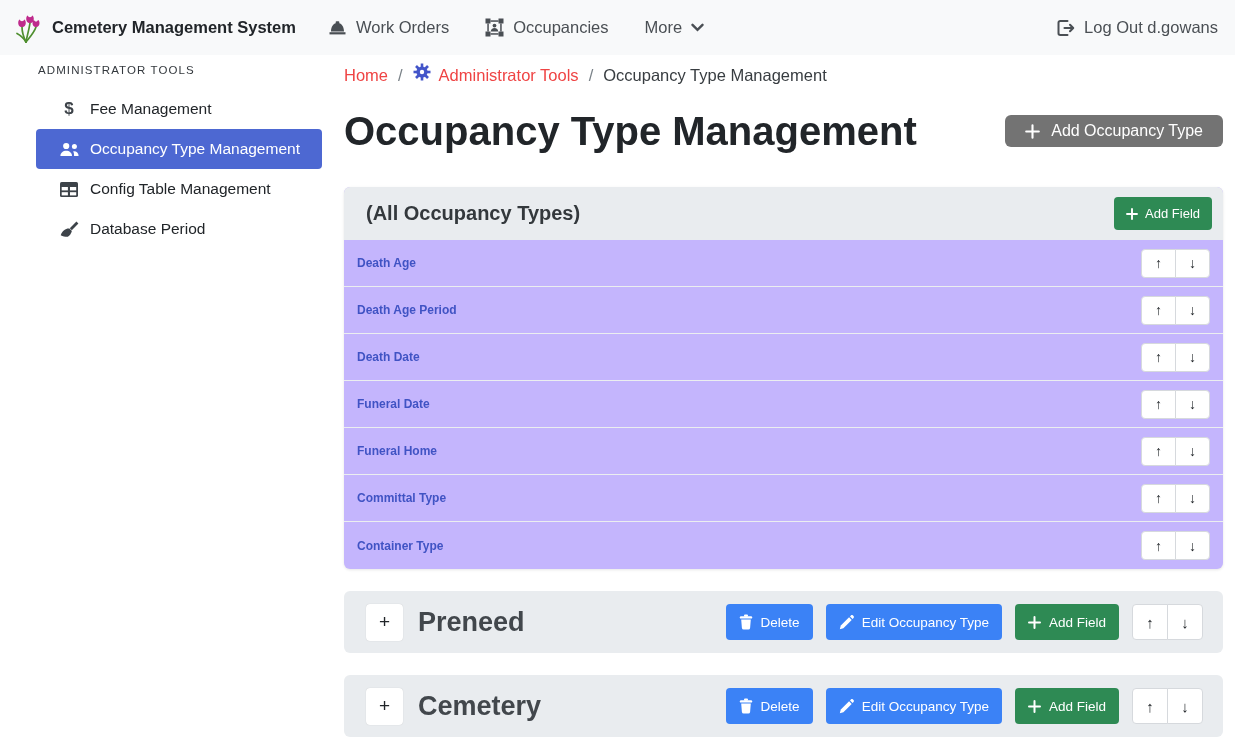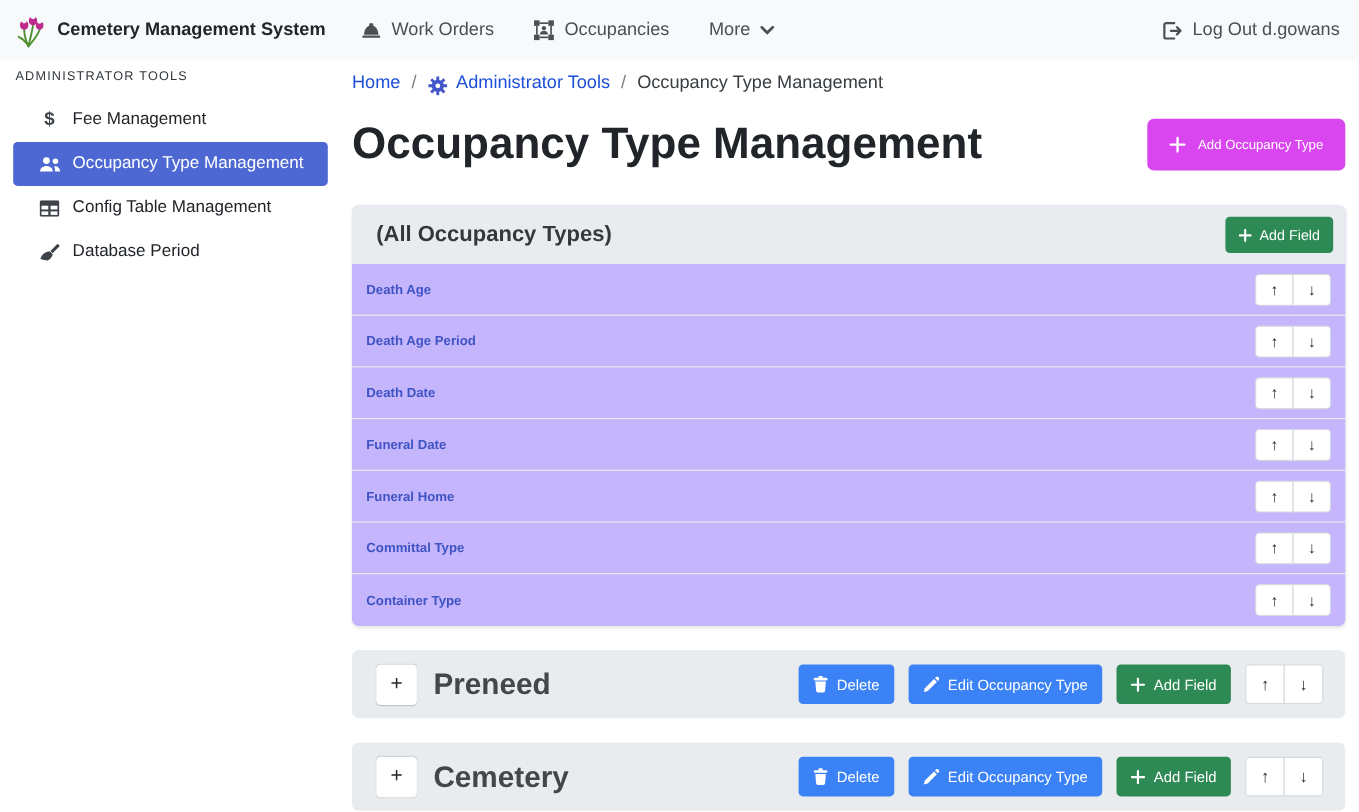--- a/index.html
+++ b/index.html
@@ -13,50 +13,50 @@
   .brand { display:flex; align-items:center; gap:10px; text-decoration:none;
     color:#212529; font-size:16.5px; font-weight:700; margin-right:32px; cursor:pointer; }
   .nav-links { display:flex; align-items:flex-start; gap:36px; }
   .nav-item { display:flex; align-items:center; gap:9px; font-size:16.5px;
     color:#4a4f54; text-decoration:none; cursor:pointer; }
   .nav-item svg { flex:none; }
   .navbar-right { margin-left:auto; display:flex; align-items:center; gap:9px;
     font-size:16.5px; color:#4a4f54; text-decoration:none; cursor:pointer; }
 
   
-  .layout { display:flex; align-items:flex-start; }
+  .layout { display:flex; align-items:flex-start;padding-left:24px; }
   .sidebar { width:308px; flex:none; padding:8px 10px 0 12px; }
   .sidebar-heading { font-size:11.5px; font-weight:500; letter-spacing:1.1px;
     color:#33383d; padding-left:2px; margin:1px 0 13px 0; }
   .side-item { display:flex; align-items:center; gap:11px; height:40px;
     padding:0 10px 0 23px; border-radius:4px; font-size:15.5px; color:#212529;
     text-decoration:none; cursor:pointer; }
   .side-item .ico { width:20px; display:flex; justify-content:center; flex:none; }
   .side-item.active { background:#4d68d2; color:#fff; }
   .dollar-glyph { font-size:17px; font-weight:700; color:#3d4349; }
 
   main { flex:1; padding:8px 12px 0 12px; min-width:0; }
 
   
   .breadcrumb { display:flex; align-items:center; gap:10px; font-size:16.5px;
     line-height:24px; }
-  .crumb { color:#1d4ed8; text-decoration:none; display:flex; align-items:flex-end;
+  .crumb { color:#ef4444; text-decoration:none; display:flex; align-items:flex-start;
     gap:8px; cursor:pointer; }
   .crumb-sep { color:#7a8288; }
   .crumb-current { color:#383d41; }
 
   
   .title-row { display:flex; align-items:center; justify-content:space-between;
     margin-top:18px; }
   .page-title { font-size:40px; font-weight:600; color:#212529; line-height:52px; }
   .btn { border:none; cursor:pointer; color:#fff; display:inline-flex;
     align-items:center; justify-content:center;
     font-family:"Liberation Sans","DejaVu Sans",sans-serif; }
-  .btn-add-type { background:#d946ef; border-radius:6px; font-size:12px;
-    gap:11px; padding:0 20px; height:47px; }
+  .btn-add-type { background:#737373; border-radius:6px; font-size:16px;
+    gap:11px; padding:0 20px; height:32px; }
 
   
   .card { margin-top:30px; border-radius:6px; background:#c4b5fd;
     box-shadow:0 1px 3px rgba(0,0,0,.10); }
   .card-header { background:#e9ecef; border-radius:6px 6px 0 0; height:53px;
     display:flex; align-items:center; justify-content:space-between;
     padding:0 11px 0 22px; }
   .card-title { font-size:20px; font-weight:600; color:#33383c; }
   .btn-sm-green { background:#2e8a54; border-radius:4px; font-size:13px;
     gap:7px; padding:0 12px; height:33px; }

